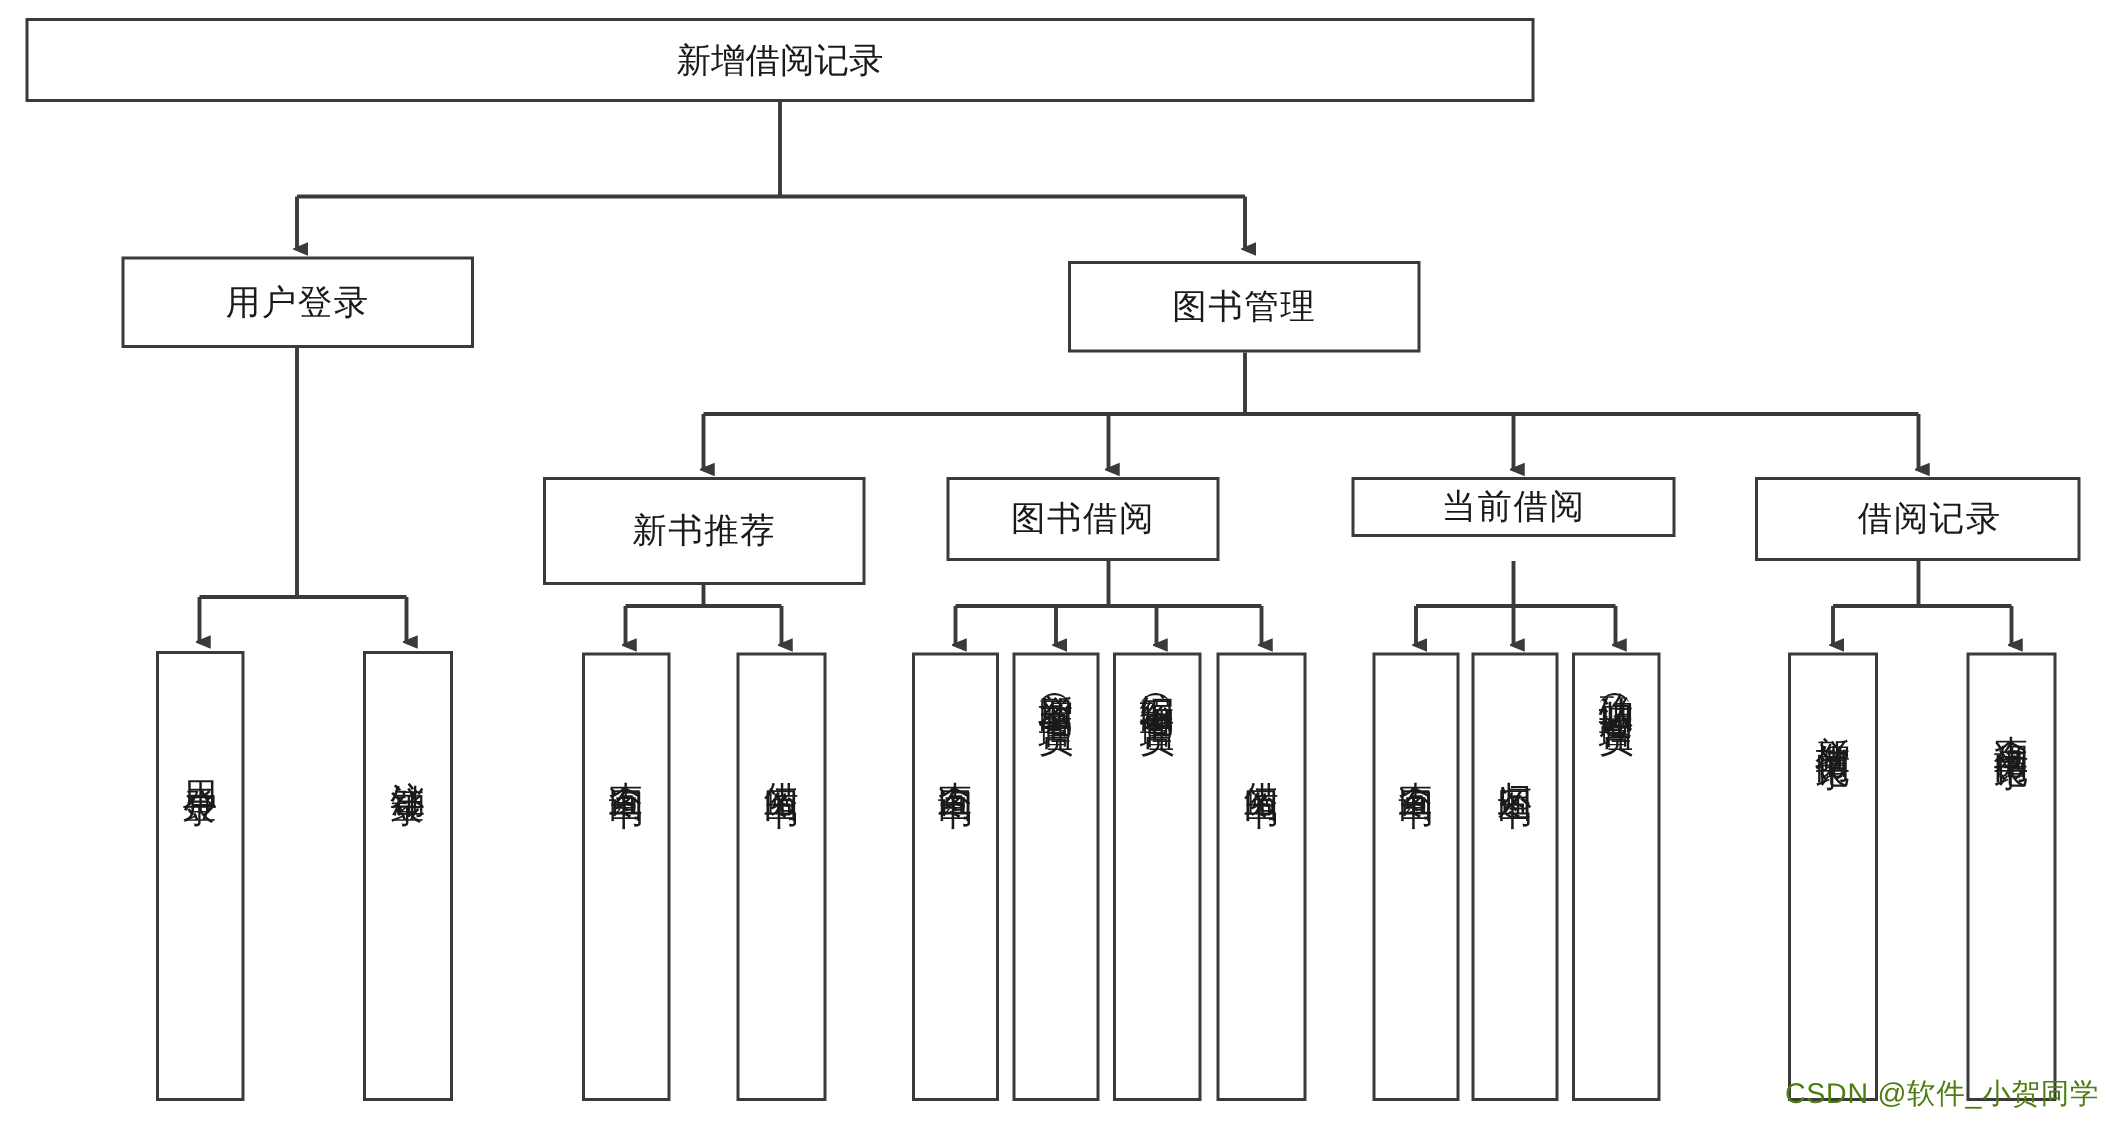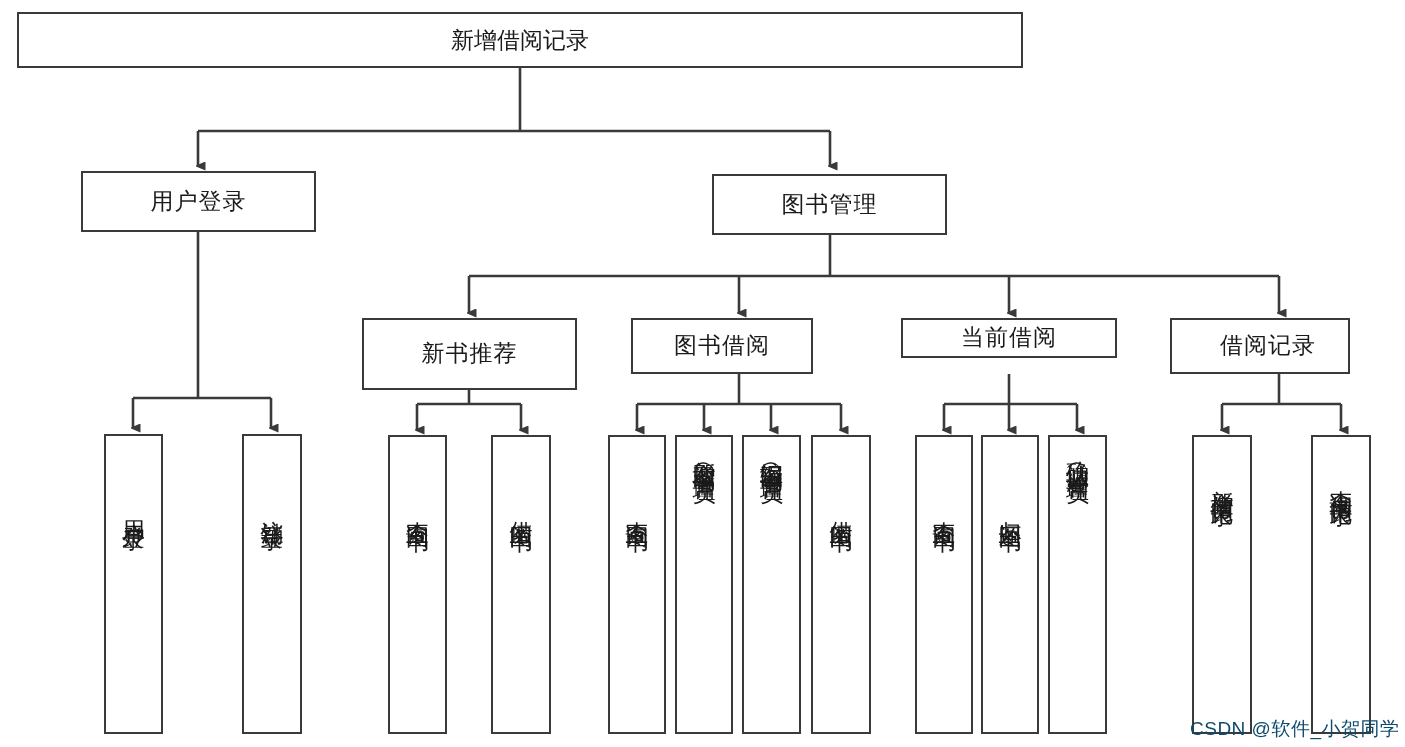--- a/index.html
+++ b/index.html
@@ -54,21 +54,21 @@
     writing-mode: vertical-rl;
     text-orientation: upright;
     line-height: 1.08;
     letter-spacing: 3px;
     white-space: nowrap;
     text-align: left;
   }
   .watermark {
     position: absolute;
     font-size: 19px;
-    color: #0c4a6e;
+    color: #4d7c0f;
     white-space: nowrap;
     letter-spacing: 0.5px;
   }
 </style>
 </head>
 <body>
 
 <div id="canvas">
 
   <svg id="edges" viewBox="0 0 1405 747">
@@ -134,21 +134,21 @@
 
   <div class="node horiz" style="left:362px; top:318px; width:215px; height:72px;">
     <span>新书推荐</span>
   </div>
   <div class="node horiz" style="left:631px; top:318px; width:182px; height:56px;">
     <span>图书借阅</span>
   </div>
   <div class="node horiz" style="left:901px; top:318px; width:216px; height:40px;">
     <span>当前借阅</span>
   </div>
-  <div class="node horiz" style="left:1170px; top:318px; width:180px; height:56px;padding-left:16px;">
+  <div class="node horiz" style="left:1170px; top:318px; width:217px; height:56px;padding-left:16px;">
     <span>借阅记录</span>
   </div>
 
   <div class="node leaf" style="left:104px; top:434px; width:59px; height:300px; padding-top:66px;">
     <span class="vtext">用户登录</span>
   </div>
   <div class="node leaf" style="left:242px; top:434px; width:60px; height:300px; padding-top:66px;">
     <span class="vtext">注销登录</span>
   </div>
 

